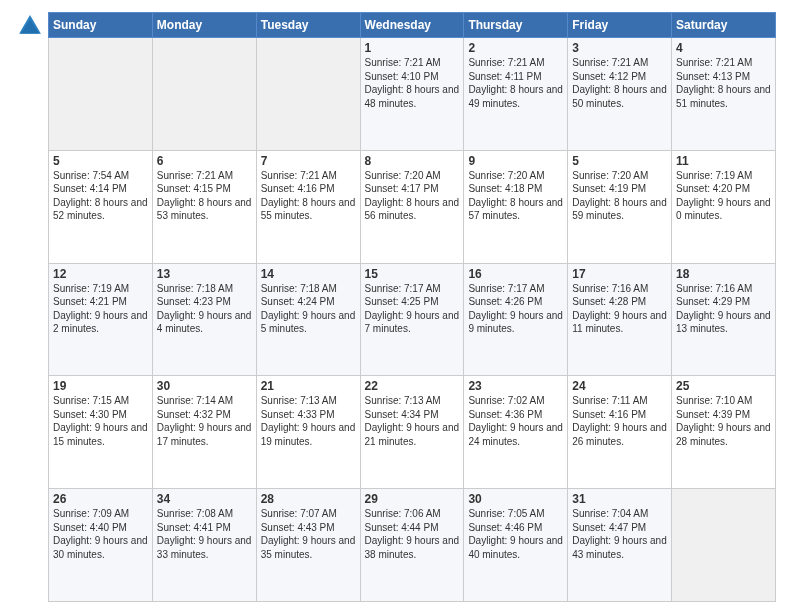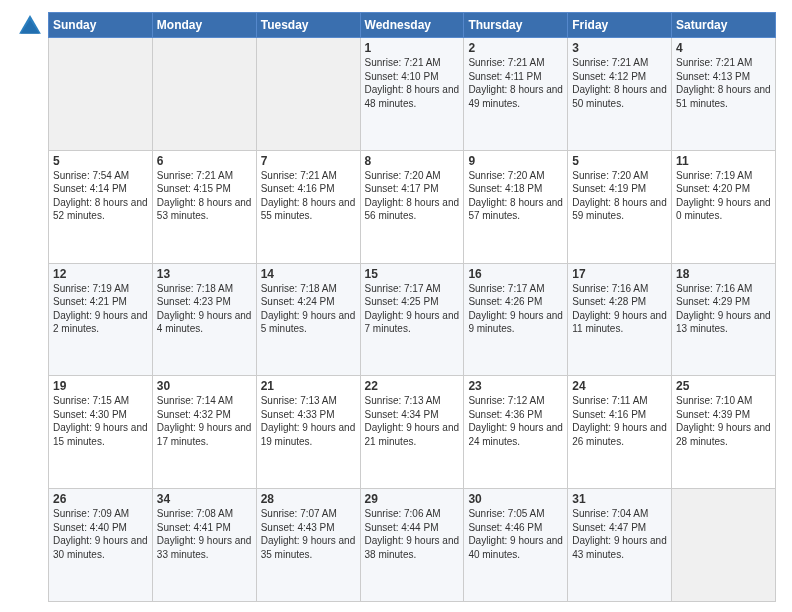--- a/index.html
+++ b/index.html
@@ -296,21 +296,21 @@
             </td>
             <td>
               <span class="day-num">22</span>
               <div class="day-info">Sunrise: 7:13 AM
 Sunset: 4:34 PM
 Daylight: 9 hours
 and 21 minutes.</div>
             </td>
             <td>
               <span class="day-num">23</span>
-              <div class="day-info">Sunrise: 7:12 AM
+              <div class="day-info">Sunrise: 7:02 AM
 Sunset: 4:36 PM
 Daylight: 9 hours
 and 24 minutes.</div>
             </td>
             <td>
               <span class="day-num">24</span>
               <div class="day-info">Sunrise: 7:11 AM
 Sunset: 4:16 PM
 Daylight: 9 hours
 and 26 minutes.</div>

